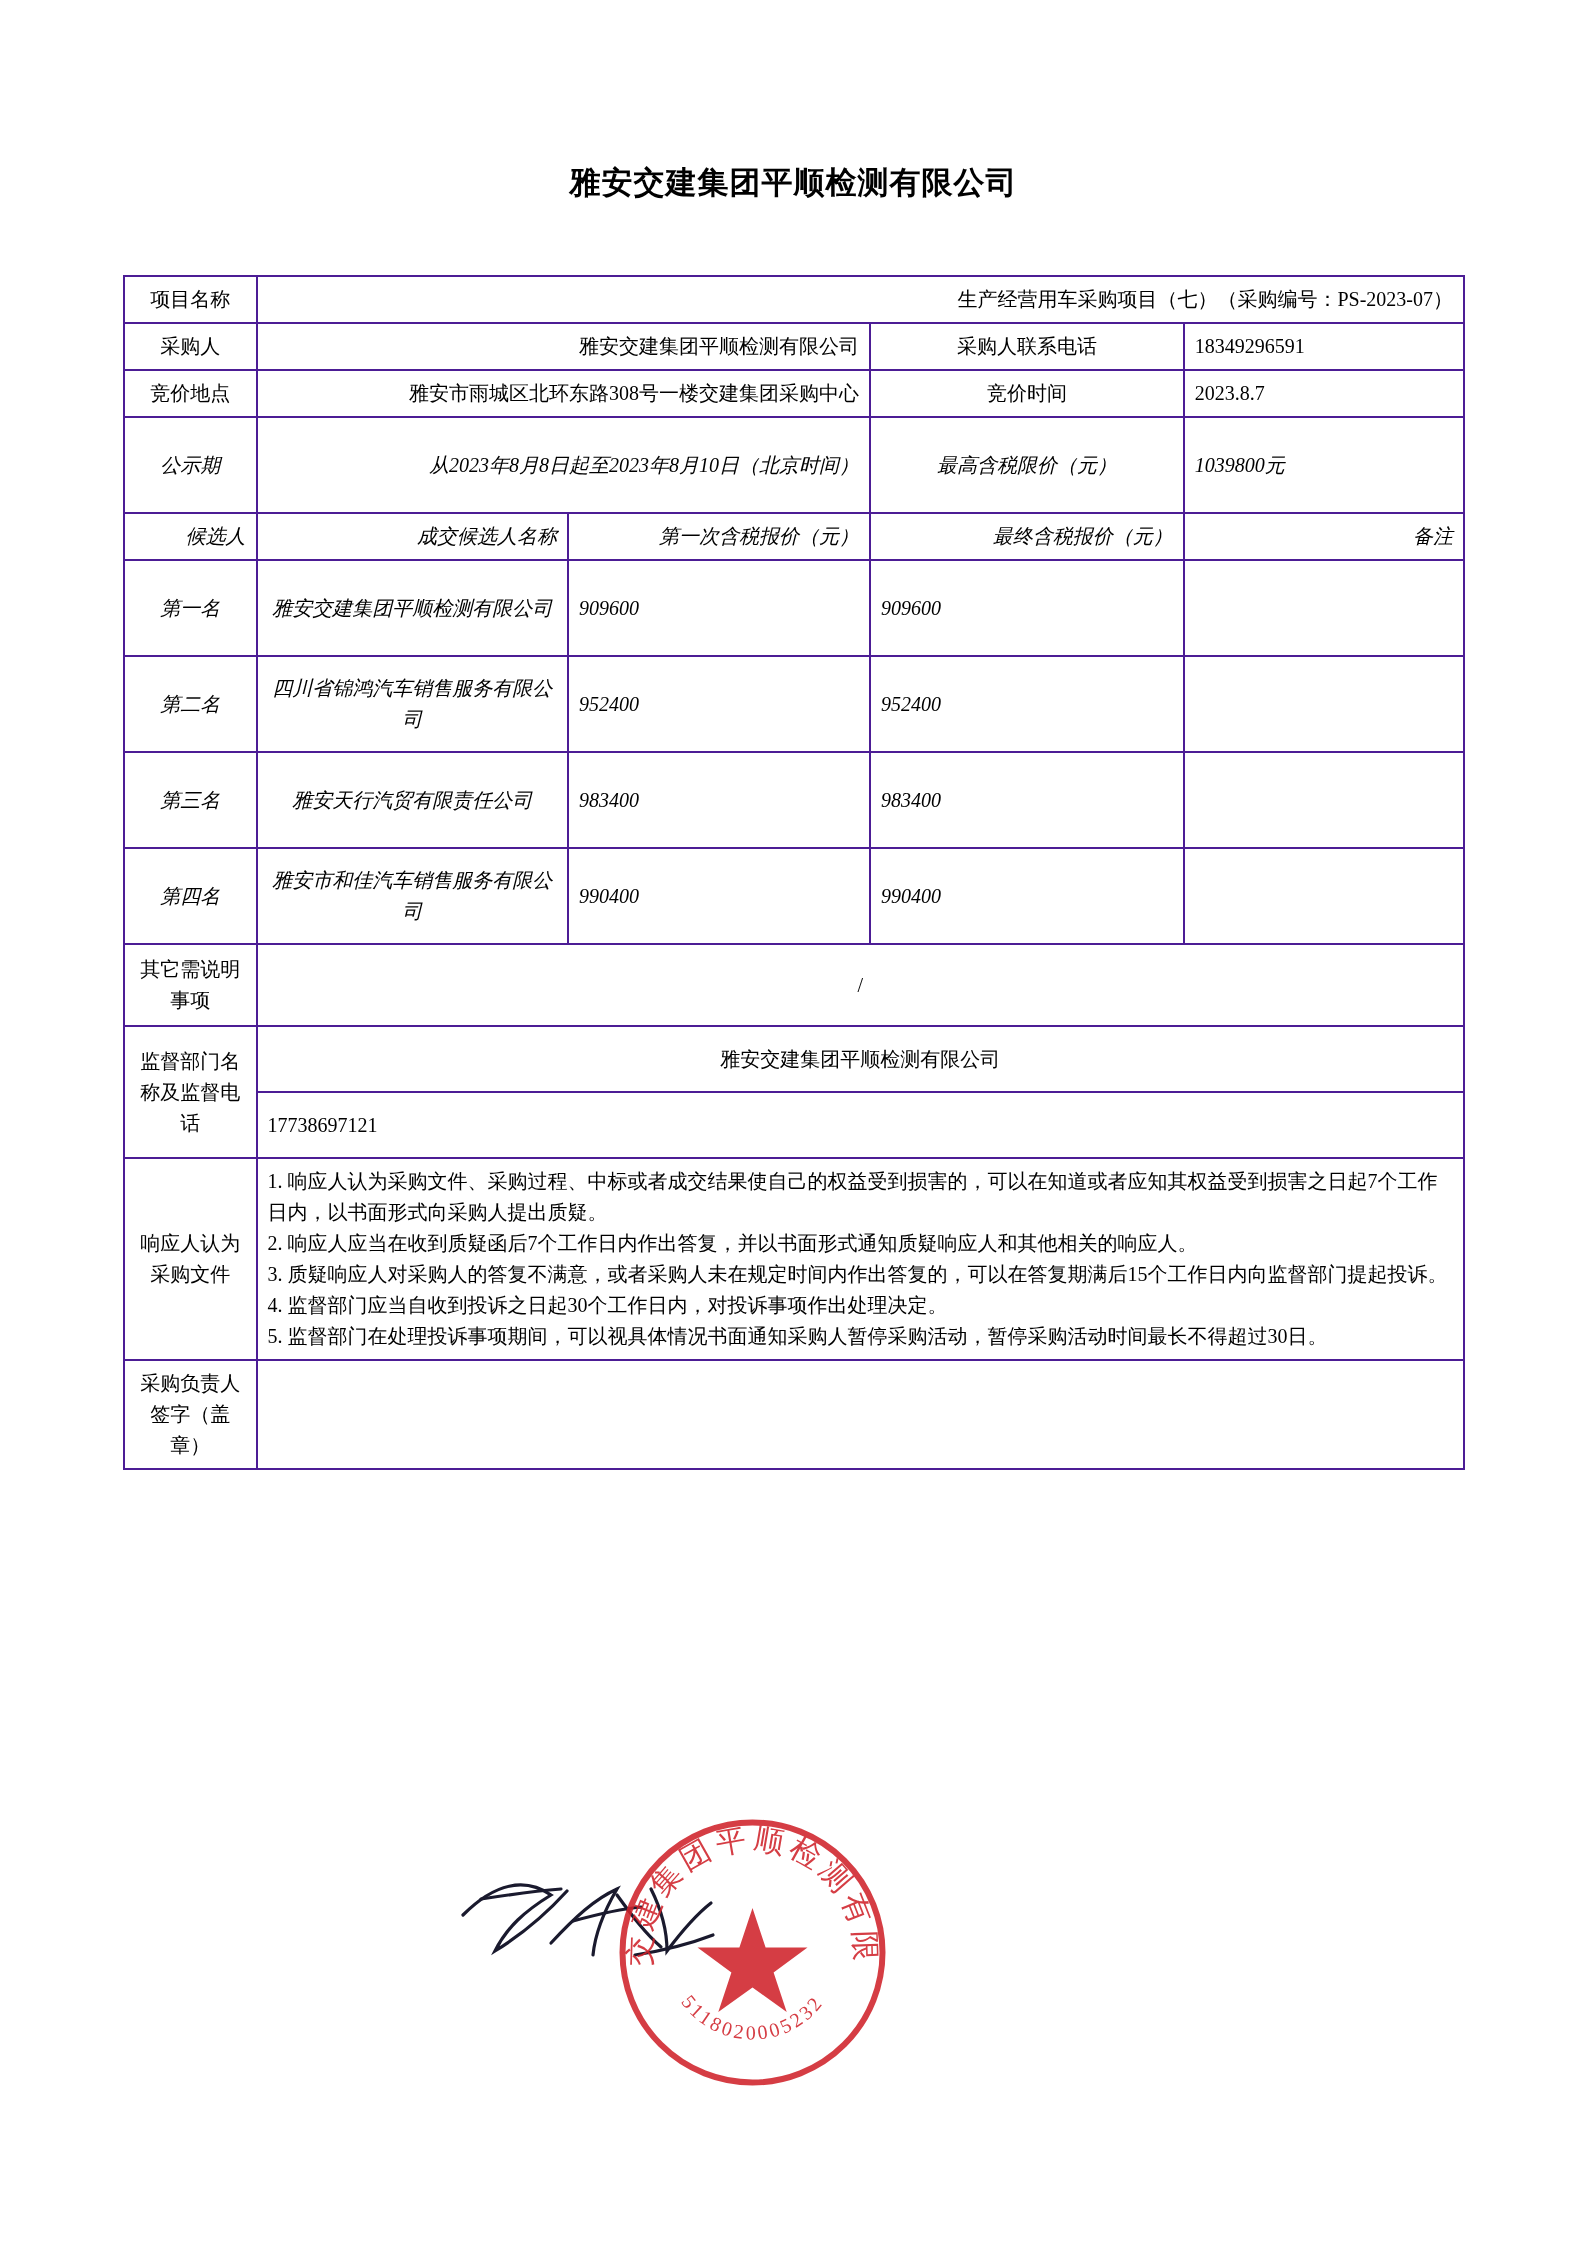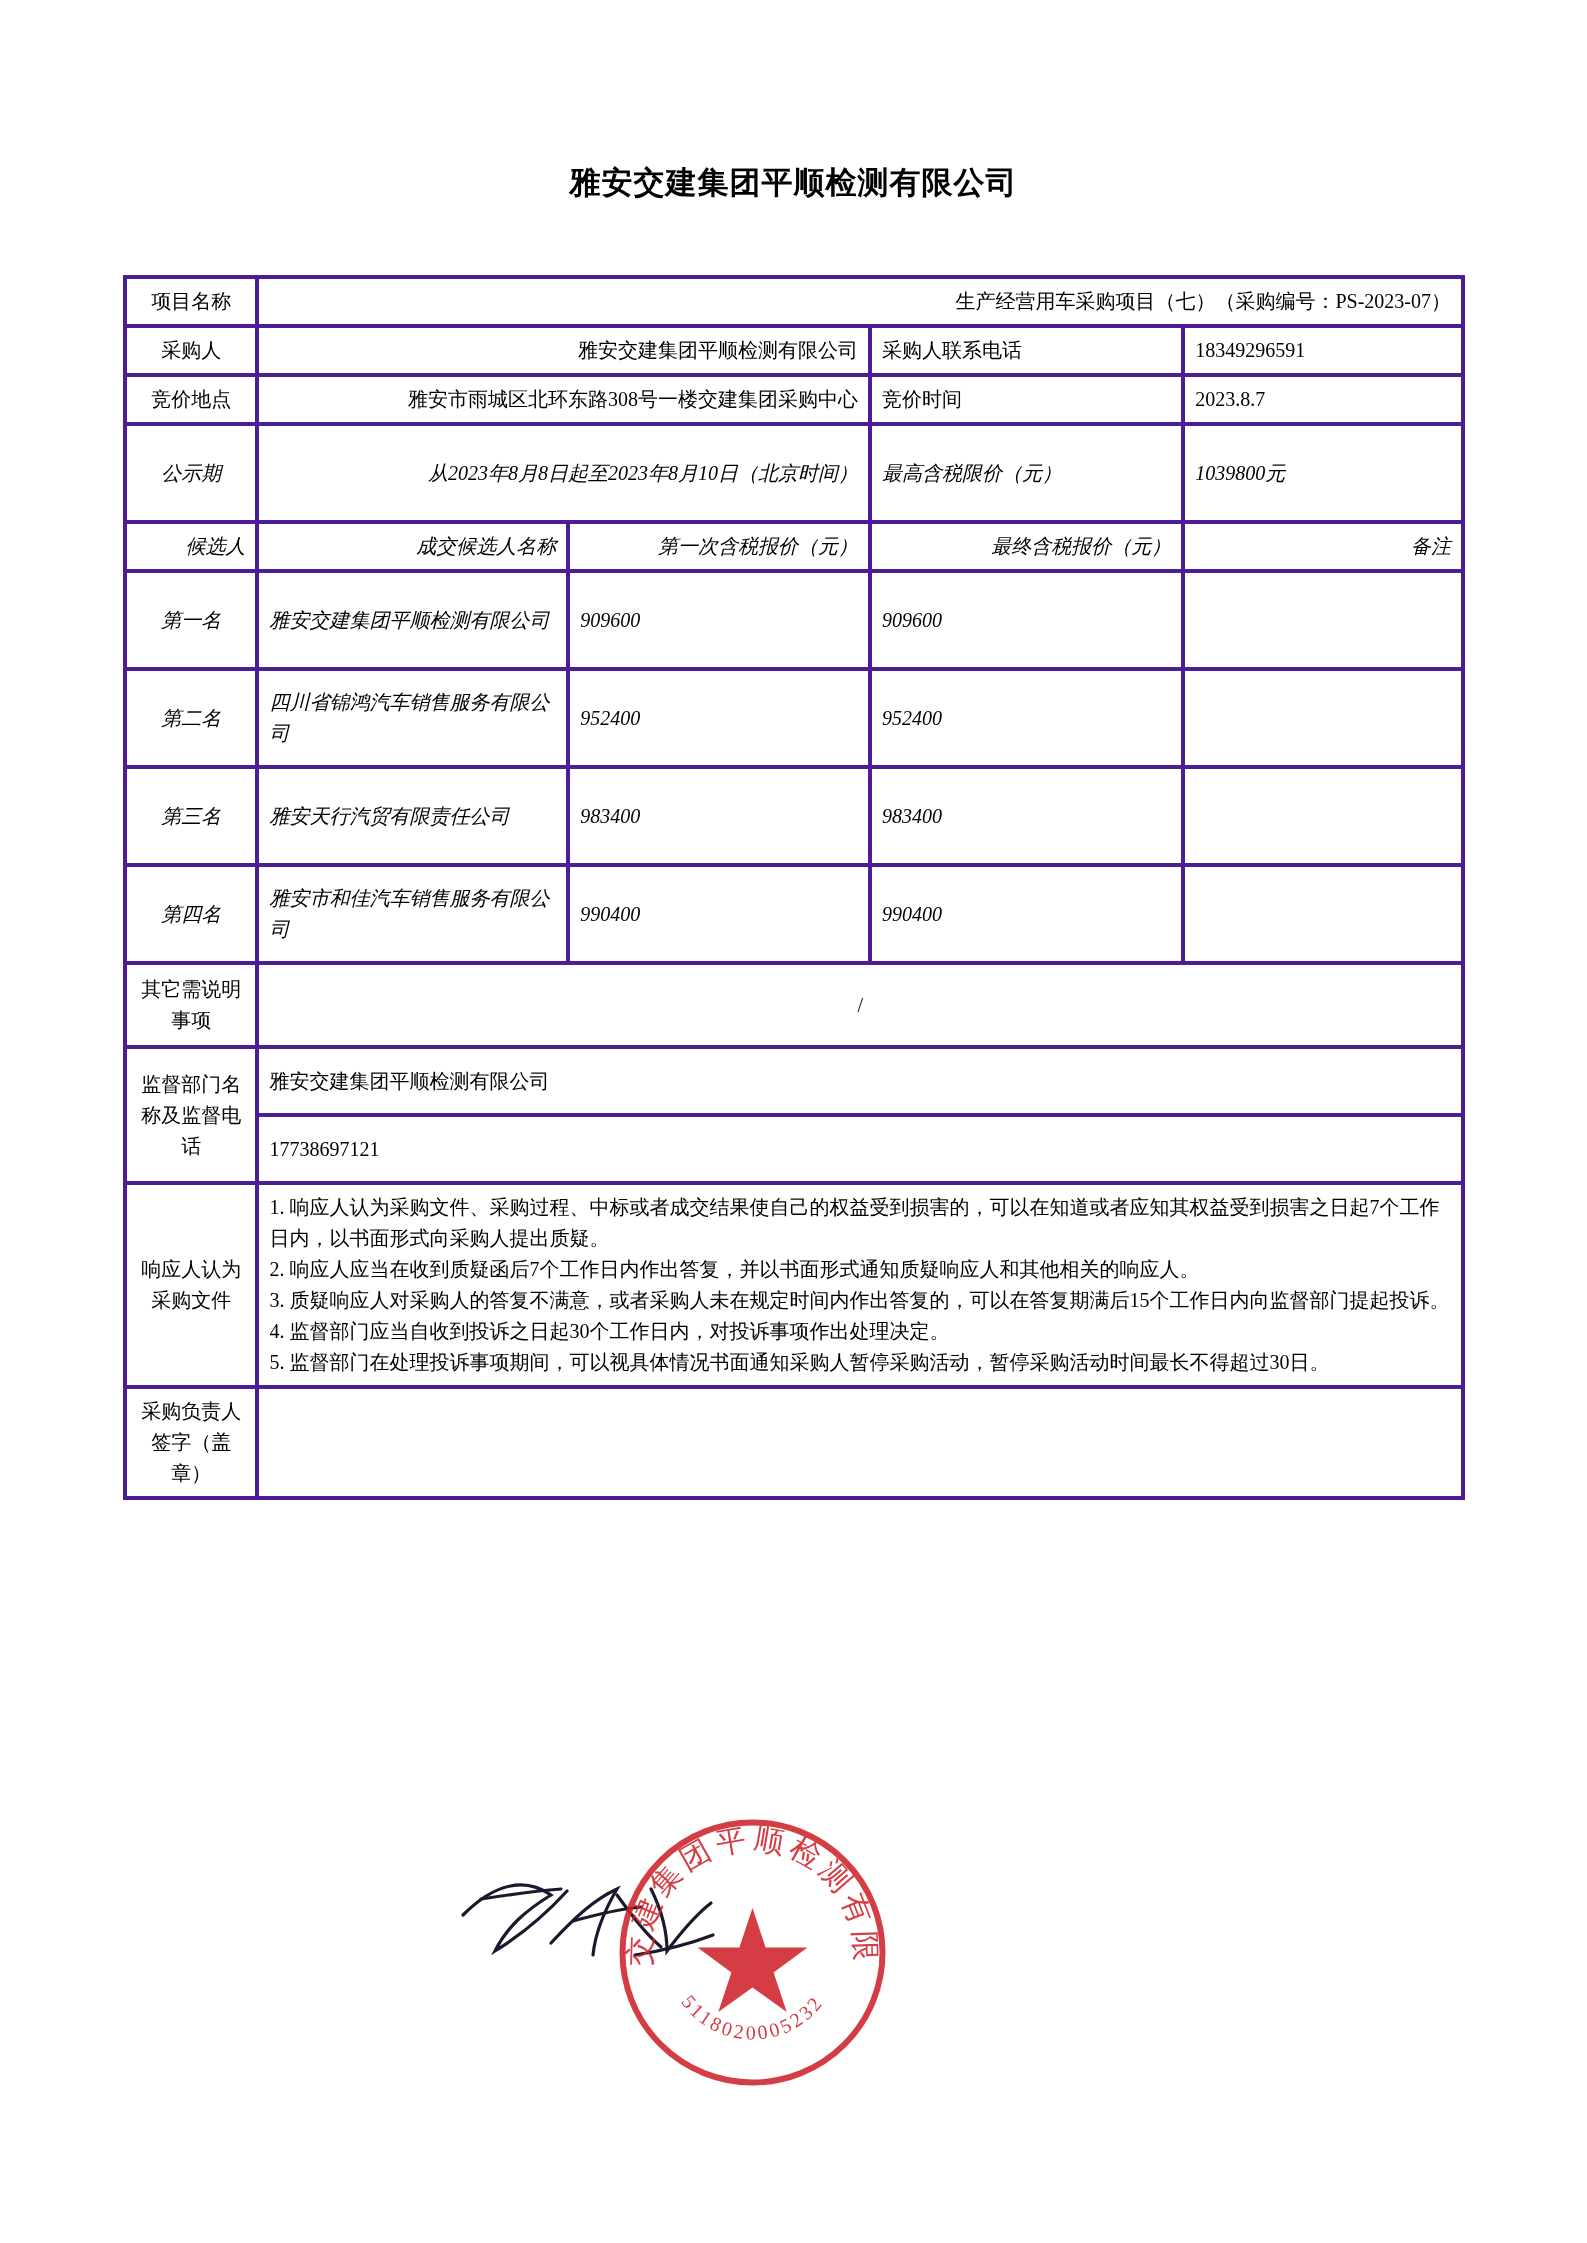--- a/index.html
+++ b/index.html
@@ -37,35 +37,36 @@
   }
   table.doc {
     position: absolute;
     left: 123px;
     top: 275px;
     width: 1342px;
     border-collapse: collapse;
     table-layout: fixed;
   }
   table.doc td {
-    border: 4px solid #4c1d95;
+    border: 2px solid #4c1d95;
     font-size: 20px;
     line-height: 31px;
     padding: 7px 10px;
     vertical-align: middle;
     word-break: break-all;
   }
   .lbl {
     text-align: center;
     white-space: normal;
   }
   .val {
     text-align: right;
   }
   .ctr {
+    text-align: center;
   }
   .num {
     text-align: left;
     font-family: "Liberation Serif", serif;
   }
   .tall {
     height: 80px;
     font-style: italic;
   }
   .rowhdr td {

